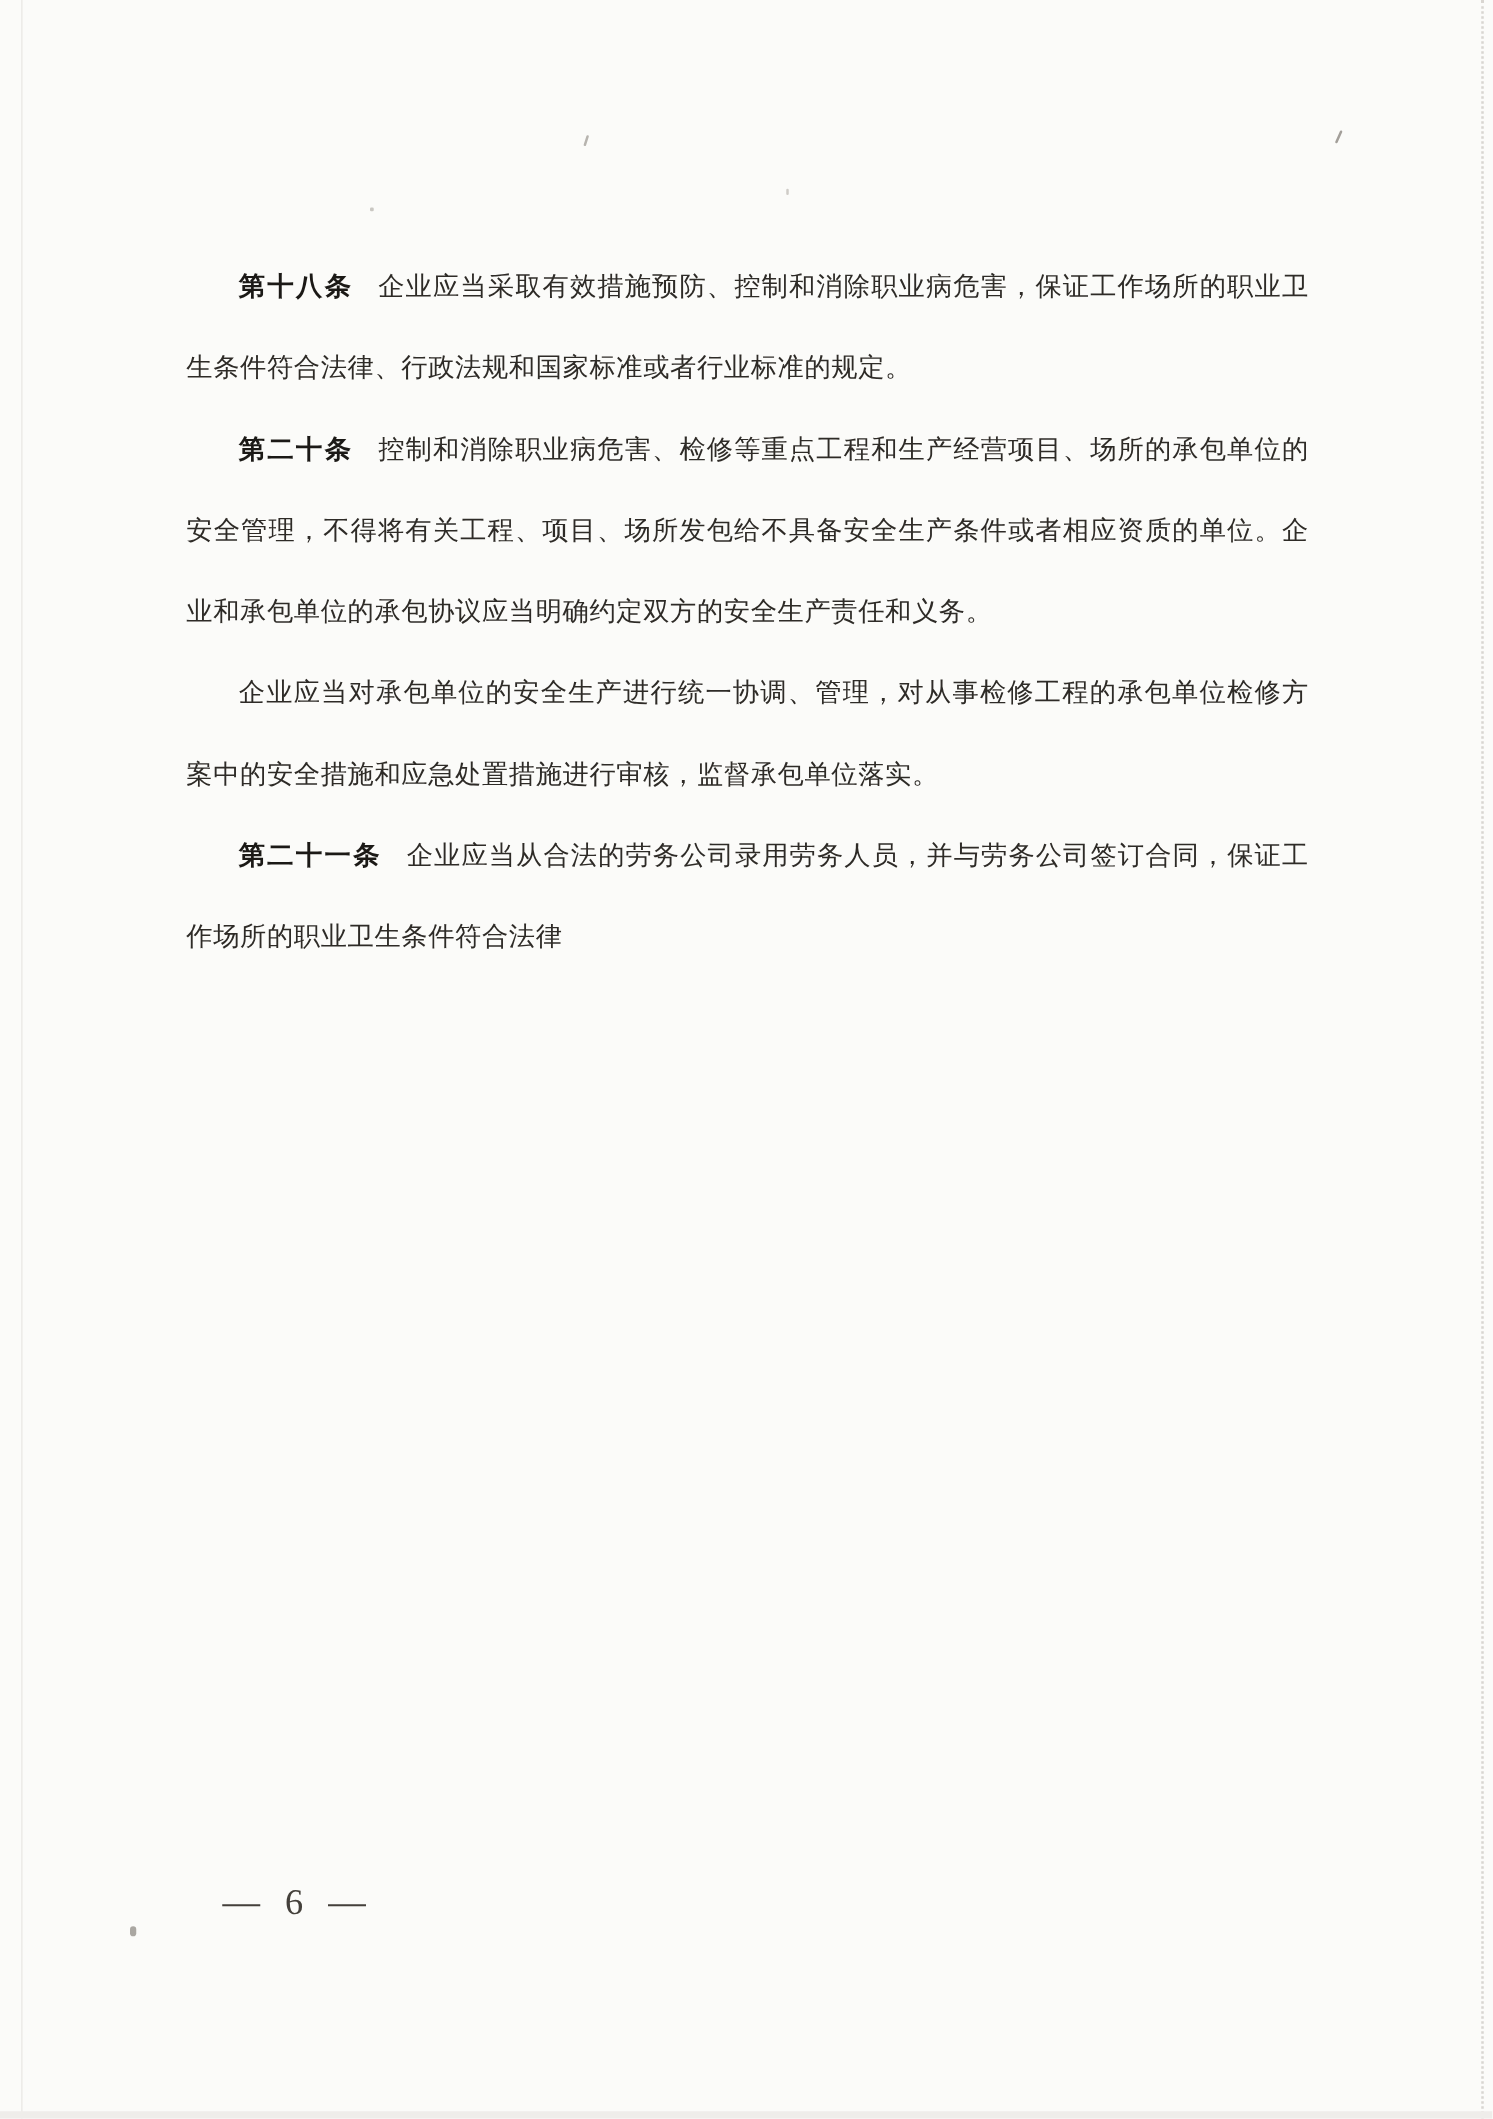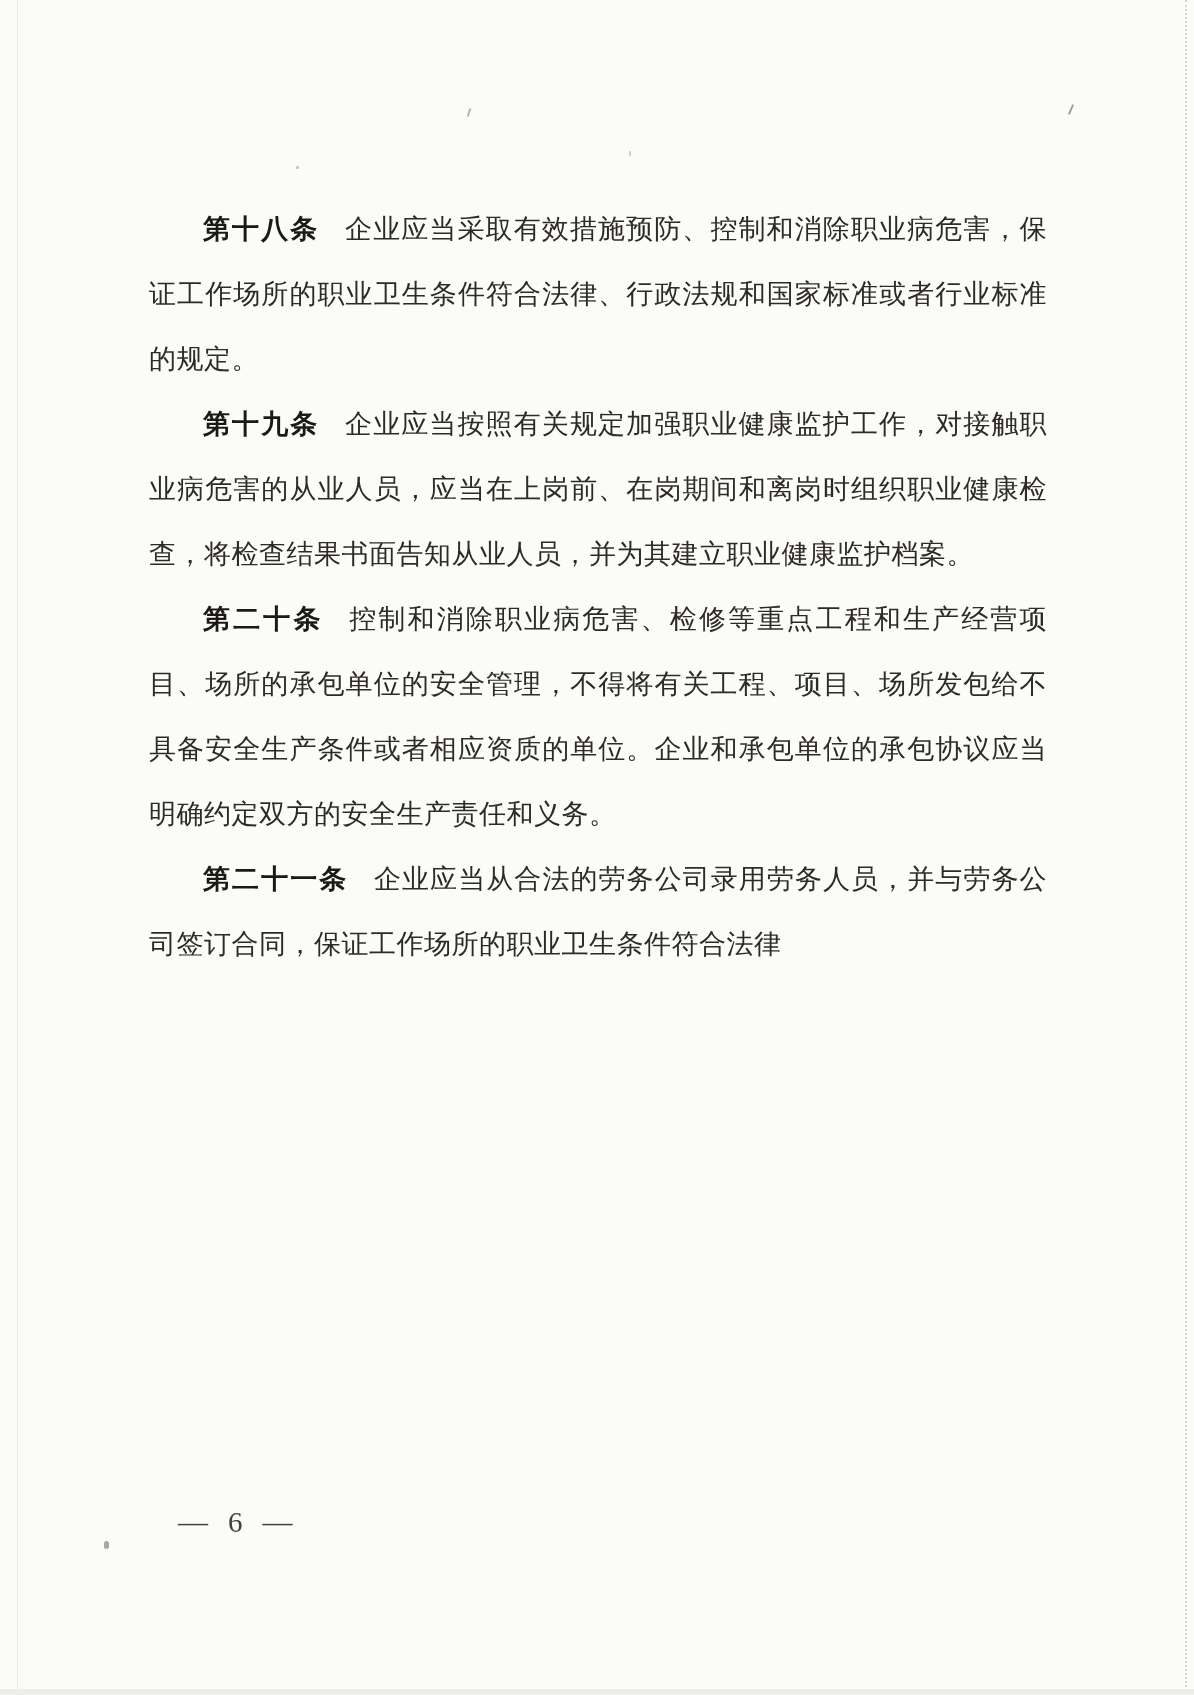--- a/index.html
+++ b/index.html
@@ -47,21 +47,21 @@
   .speck.s4 { left: 104px;  top: 1541px; width: 5px; height: 8px; background:#aaa7a2; border-radius: 3px; }
   .speck.s5 { left: 629px;  top: 151px; width: 2px; height: 5px;  background:#cfccc7; }
 
   
   .doc {
     position: absolute;
     left: 149px;
     top: 197px;
     width: 898px;
     color: #2e2b27;
-    font-size: 27px;
+    font-size: 21px;
     line-height: 65px;
     text-align: justify;
     letter-spacing: 0.5px;
   }
   .doc p {
     margin: 0;
     padding: 0;
     text-indent: 2em;
   }
   .term {
@@ -97,24 +97,24 @@
   <span class="speck s1"></span>
   <span class="speck s2"></span>
   <span class="speck s3"></span>
   <span class="speck s4"></span>
   <span class="speck s5"></span>
 
   <div class="doc">
     <p><span class="term">第十八条</span><span class="ptext">企业应当采取有效措施预防、控制和消除职业病危害，保证工作场所的职业卫生条件符合法律、行政法规和国家标准或者行业标准的规定。</span></p>
 
 
-    <p><span class="term">第十九条</span><span class="ptext">企业应当按照有关规定加强职业健康监护工作，对接触职业病危害的从业人员，应当在上岗前、在岗期间和离岗时组织职业健康检查，将检查结果书面告知从业人员，并为其建立职业健康监护档案。</span></p>
 
     <p><span class="term">第二十条</span><span class="ptext">控制和消除职业病危害、检修等重点工程和生产经营项目、场所的承包单位的安全管理，不得将有关工程、项目、场所发包给不具备安全生产条件或者相应资质的单位。企业和承包单位的承包协议应当明确约定双方的安全生产责任和义务。</span></p>
 
+    <p><span class="ptext">企业应当对承包单位的安全生产进行统一协调、管理，对从事检修工程的承包单位检修方案中的安全措施和应急处置措施进行审核，监督承包单位落实。</span></p>
 
 
     <p><span class="term">第二十一条</span><span class="ptext">企业应当从合法的劳务公司录用劳务人员，并与劳务公司签订合同，保证工作场所的职业卫生条件符合法律</span></p>
   </div>
 
   <div class="footer">
     <span class="dash">—</span>
     <span class="pnum">6</span>
     <span class="dash">—</span>
   </div>

